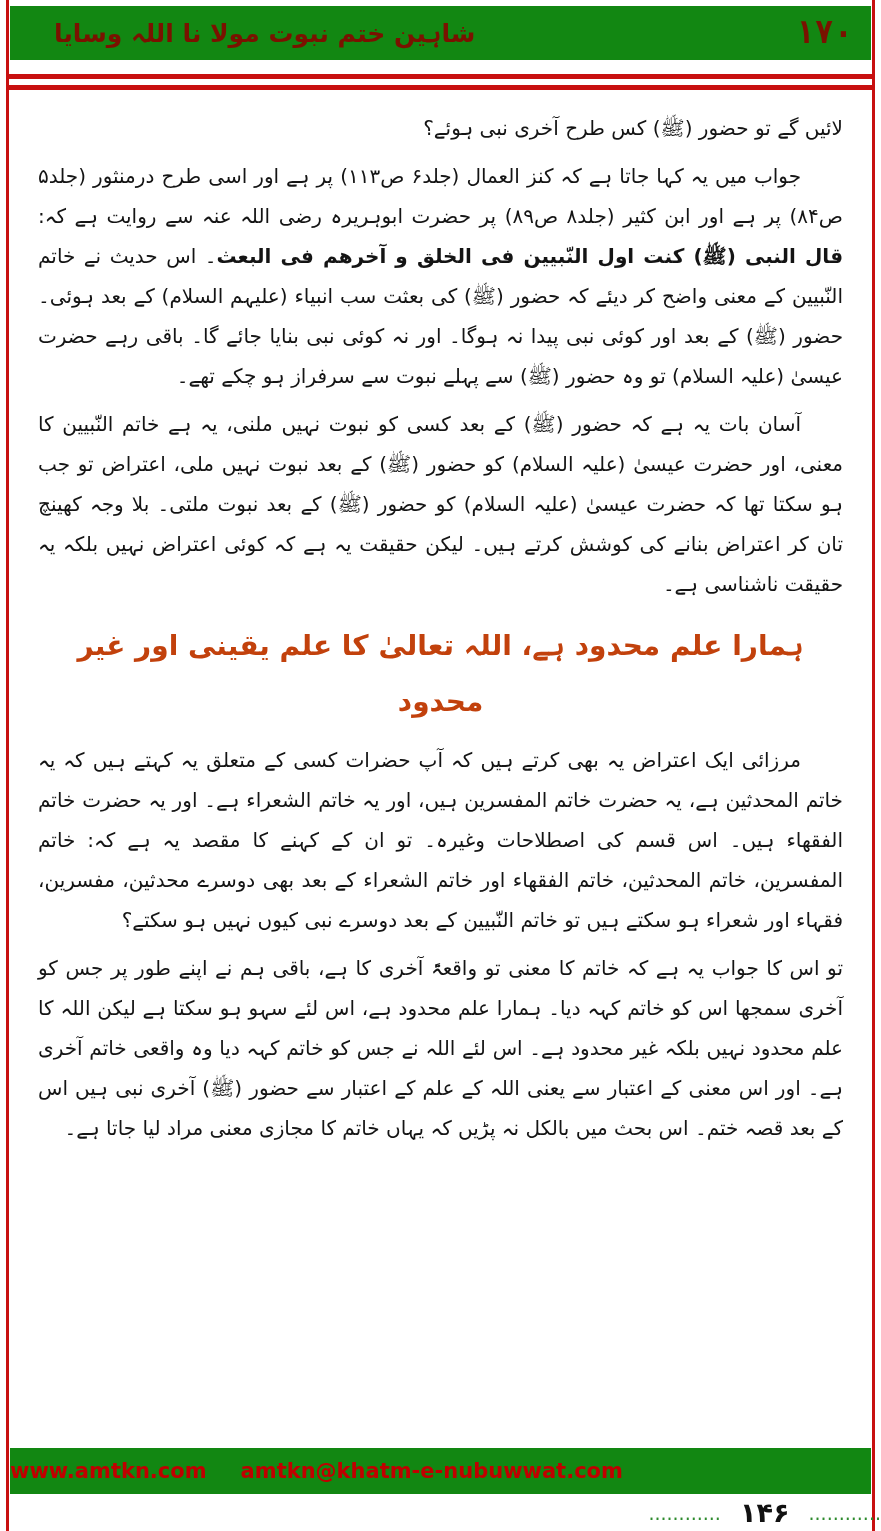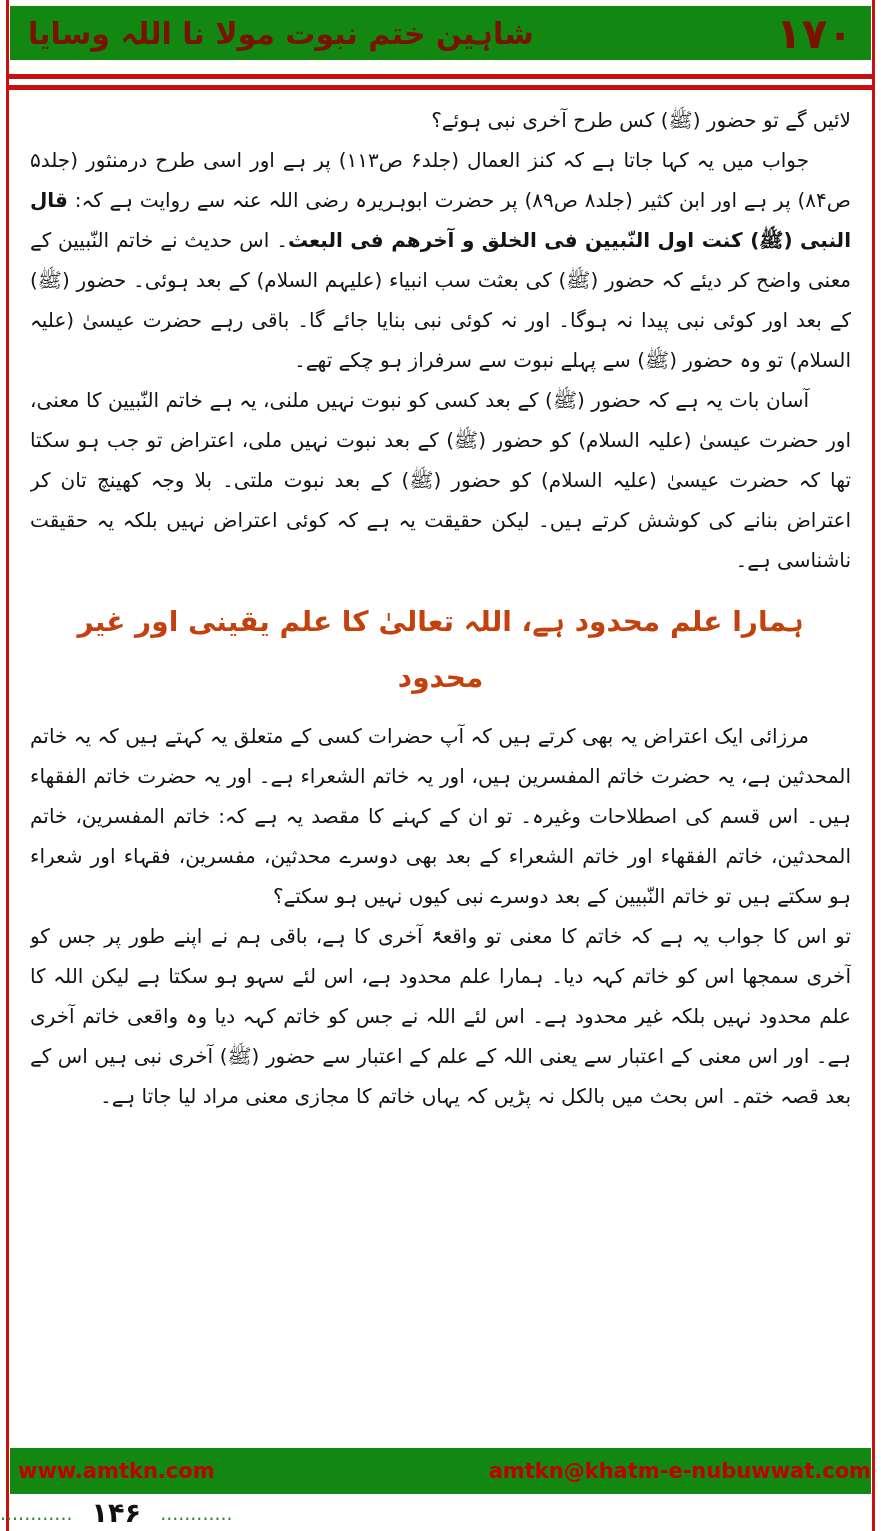--- a/index.html
+++ b/index.html
@@ -10,48 +10,48 @@
   }
   .side-line { position:absolute; top:0; bottom:0; width:3px; background:var(--rule-red,#c81010); }
   .side-line.left { left:6px; }
   .side-line.right { right:6px; }
   .header-bar {
     position:absolute; top:6px; left:10px; right:10px; height:54px;
     background:var(--bar-green,#128712); color:var(--title-maroon,#7a1200);
     display:flex; align-items:center; justify-content:space-between;
     padding:0 18px; direction:rtl; font-weight:bold;
   }
-  .h-right, .h-left { font-size:30px; white-space:nowrap; }
-  .h-num { font-size:42px; }
+  .h-right, .h-left { font-size:25px; white-space:nowrap;margin-left:26px; }
+  .h-num { font-size:32px;font-family:Liberation Mono, monospace; }
   .double-rule {
     position:absolute; top:74px; left:8px; right:8px; height:16px;
     border-top:5px solid var(--rule-red,#c81010);
     border-bottom:5px solid var(--rule-red,#c81010);
   }
   .content {
     position:absolute; top:100px; left:30px; right:30px; bottom:90px;
     direction:rtl; text-align:justify; font-size:20px; line-height:2.0;
     color:#141414; overflow:hidden;
   }
-  .para { margin:0; }
+  .para { margin:8px; }
   .para.indent { text-indent:42px; }
   .arabic-quote { font-weight:bold; }
   .section-heading {
     text-align:center; font-size:28px; font-weight:bold;
     margin:14px 0 10px; color:#c2410c;
   }
   .footer-bar {
     position:absolute; left:10px; right:10px; top:1448px; height:46px;
     background:var(--bar-green,#128712); display:flex; align-items:center;
-    justify-content:space-between; gap:34px; direction:ltr;
-    font-weight:bold; font-size:21px; color:var(--link-red,#c00000);padding-left:8px;
+    justify-content:flex-start; gap:34px; direction:ltr;
+    font-weight:bold; font-size:21px; color:var(--link-red,#c00000);
   }
   .page-number-row {
     position:absolute; left:0; right:0; top:1497px; height:32px;
-    text-align:left; direction:ltr;
+    text-align:right; direction:ltr;
   }
   .dots { color:#2e8b2e; font-size:19px; letter-spacing:2px; vertical-align:middle; }
   .p-num { font-size:27px; font-weight:bold; color:#111111; margin:0 14px; vertical-align:middle; }
 </style>
 </head>
 <body>
 
 <div class="page">
 
   <div class="side-line left"></div>

